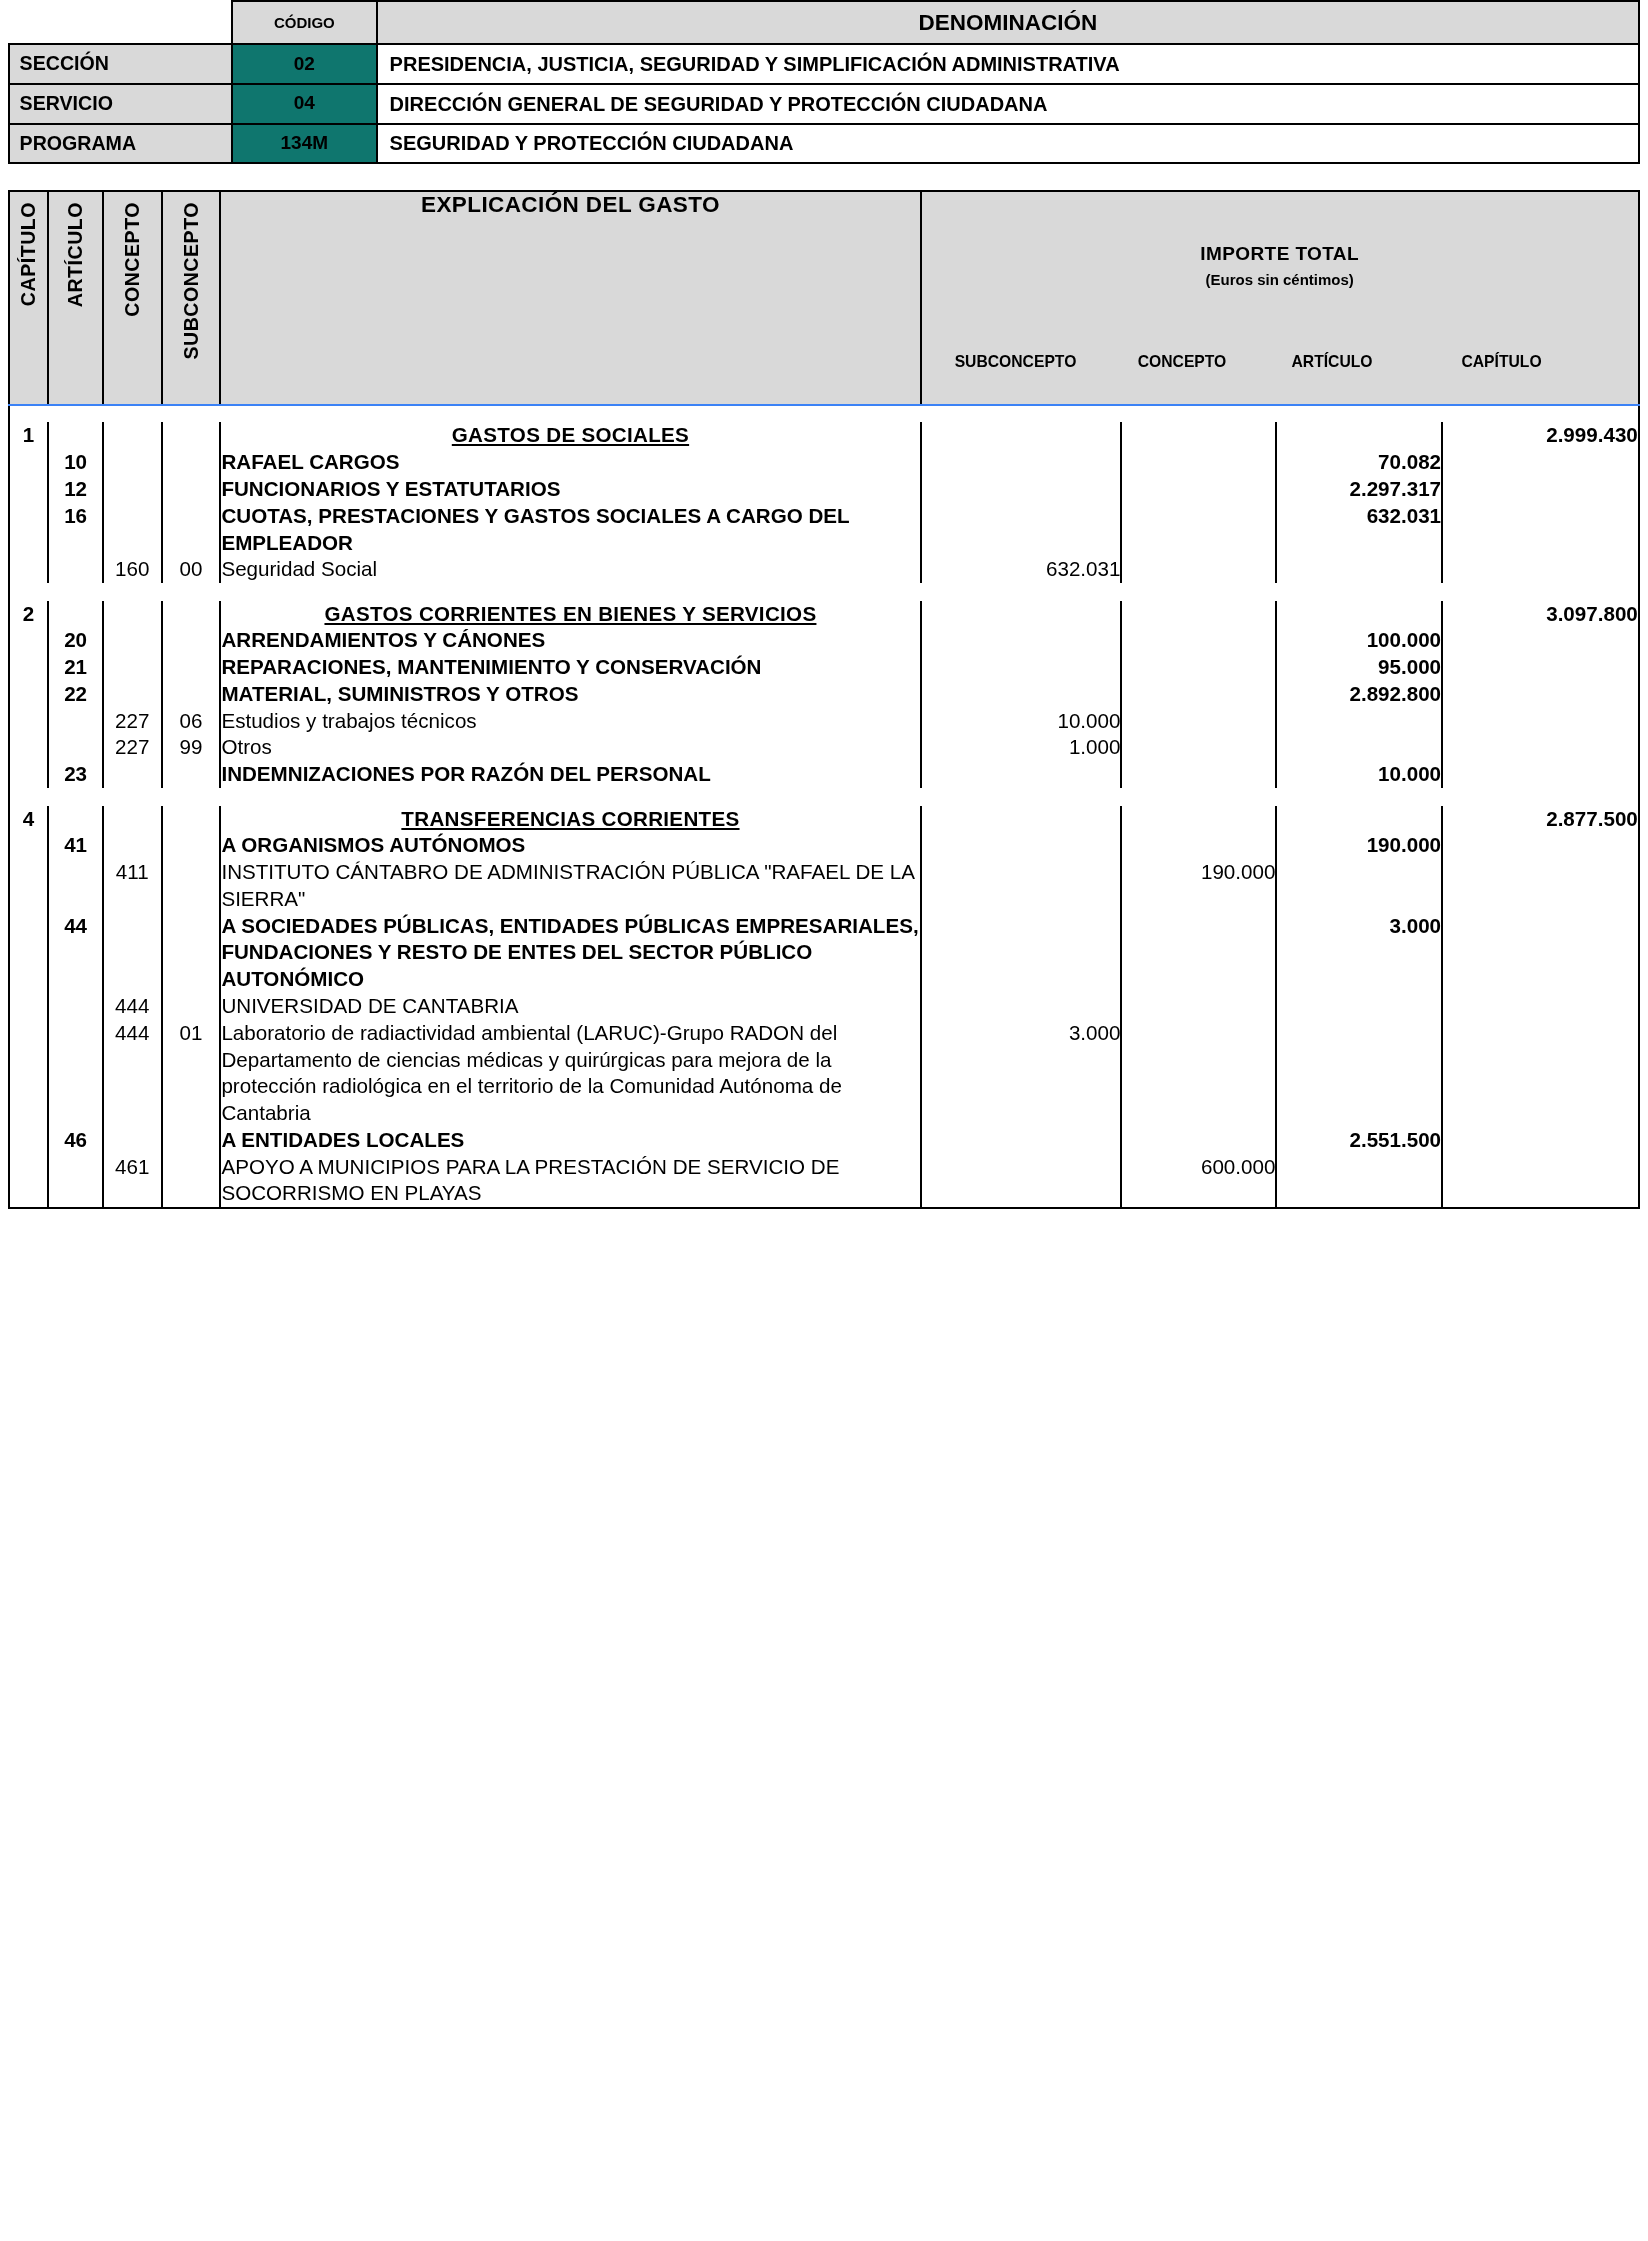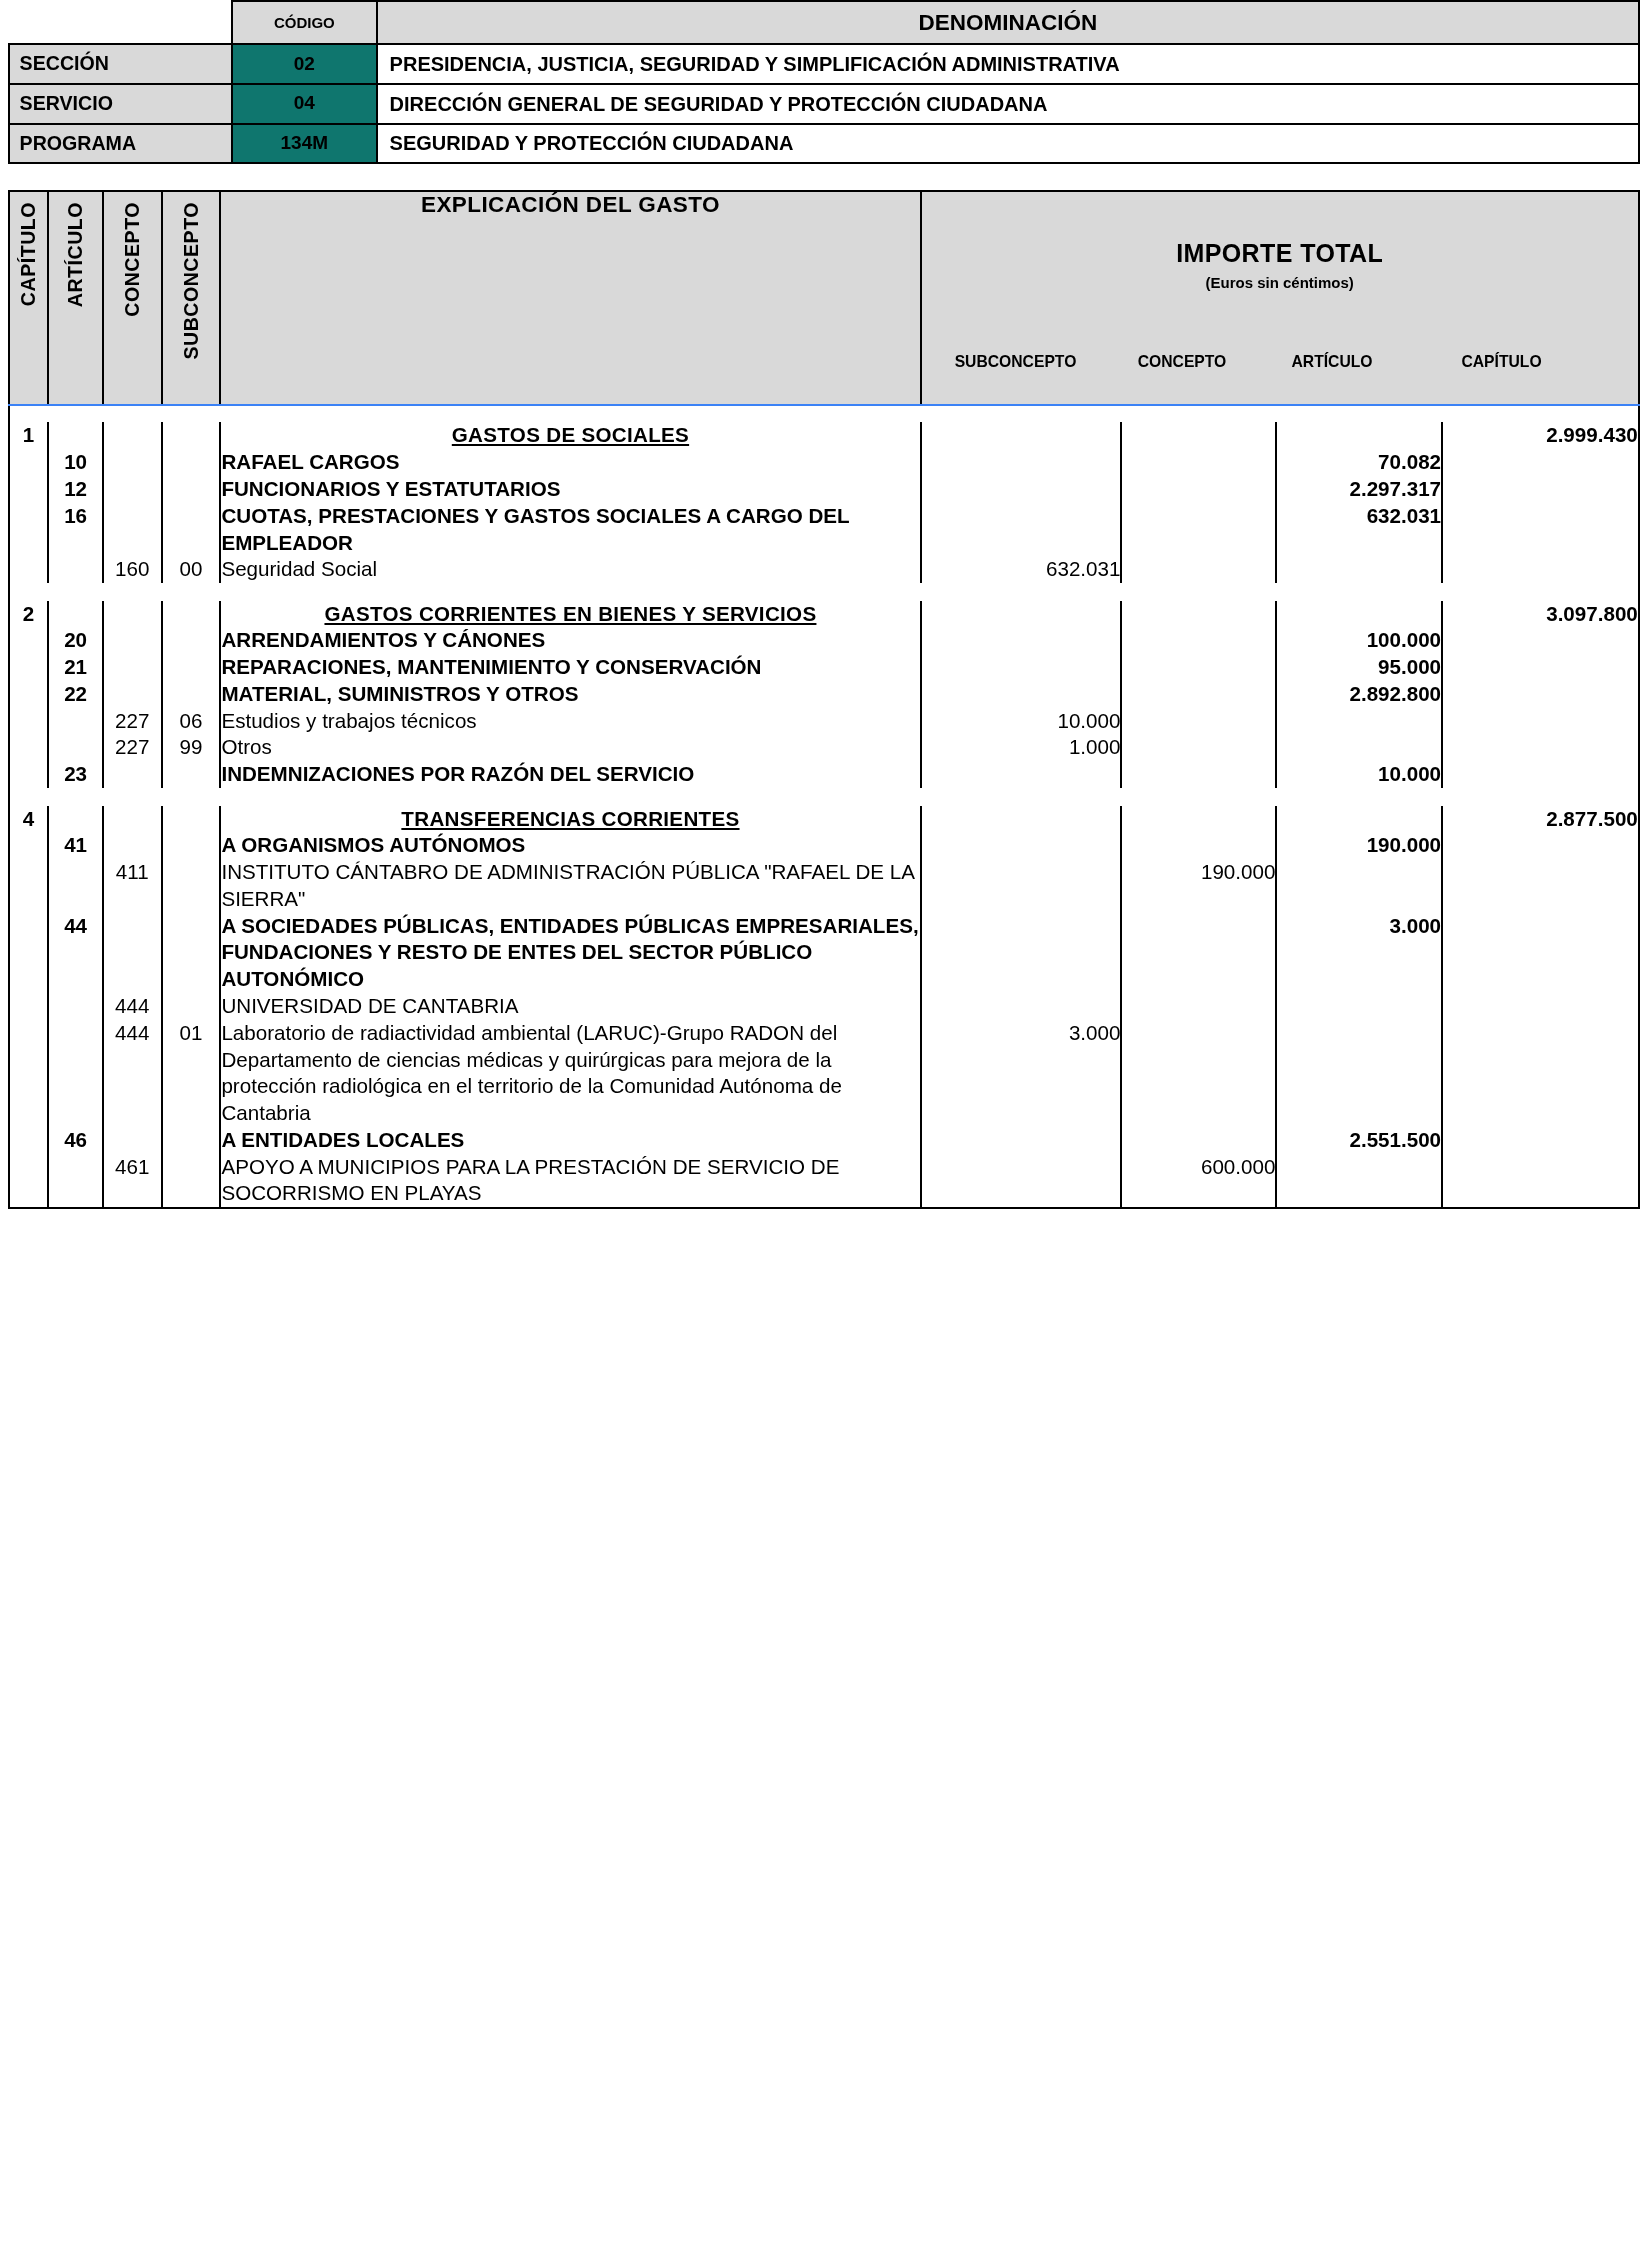--- a/index.html
+++ b/index.html
@@ -128,21 +128,21 @@
     vertical-align: top;
   }
   .imp-head .imp-top {
     height: 147px;
     display: flex;
     flex-direction: column;
     justify-content: center;
     align-items: center;
   }
   .imp-head .imp-title {
-    font-size: 25px;
+    font-size: 19px;
     font-weight: bold;
     letter-spacing: 0.4px;
   }
   .imp-head .imp-sub {
     font-size: 15px;
     font-weight: bold;
     margin-top: 5.9px;
   }
   .imp-head .sub-row {
     display: flex;
@@ -421,21 +421,21 @@
         <td class="val"></td>
         <td class="val"></td>
         <td class="val"></td>
       </tr>
 
       <tr>
         <td class="num"></td>
         <td class="num">23</td>
         <td class="num"></td>
         <td class="num"></td>
-        <td class="exp article">INDEMNIZACIONES POR RAZÓN DEL SERVICIO</td>
+        <td class="exp article">INDEMNIZACIONES POR RAZÓN DEL PERSONAL</td>
         <td class="val"></td>
         <td class="val"></td>
         <td class="val">10.000</td>
         <td class="val"></td>
       </tr>
 
       <tr class="spacer">
           <td colspan="9"></td>
         </tr>
 

